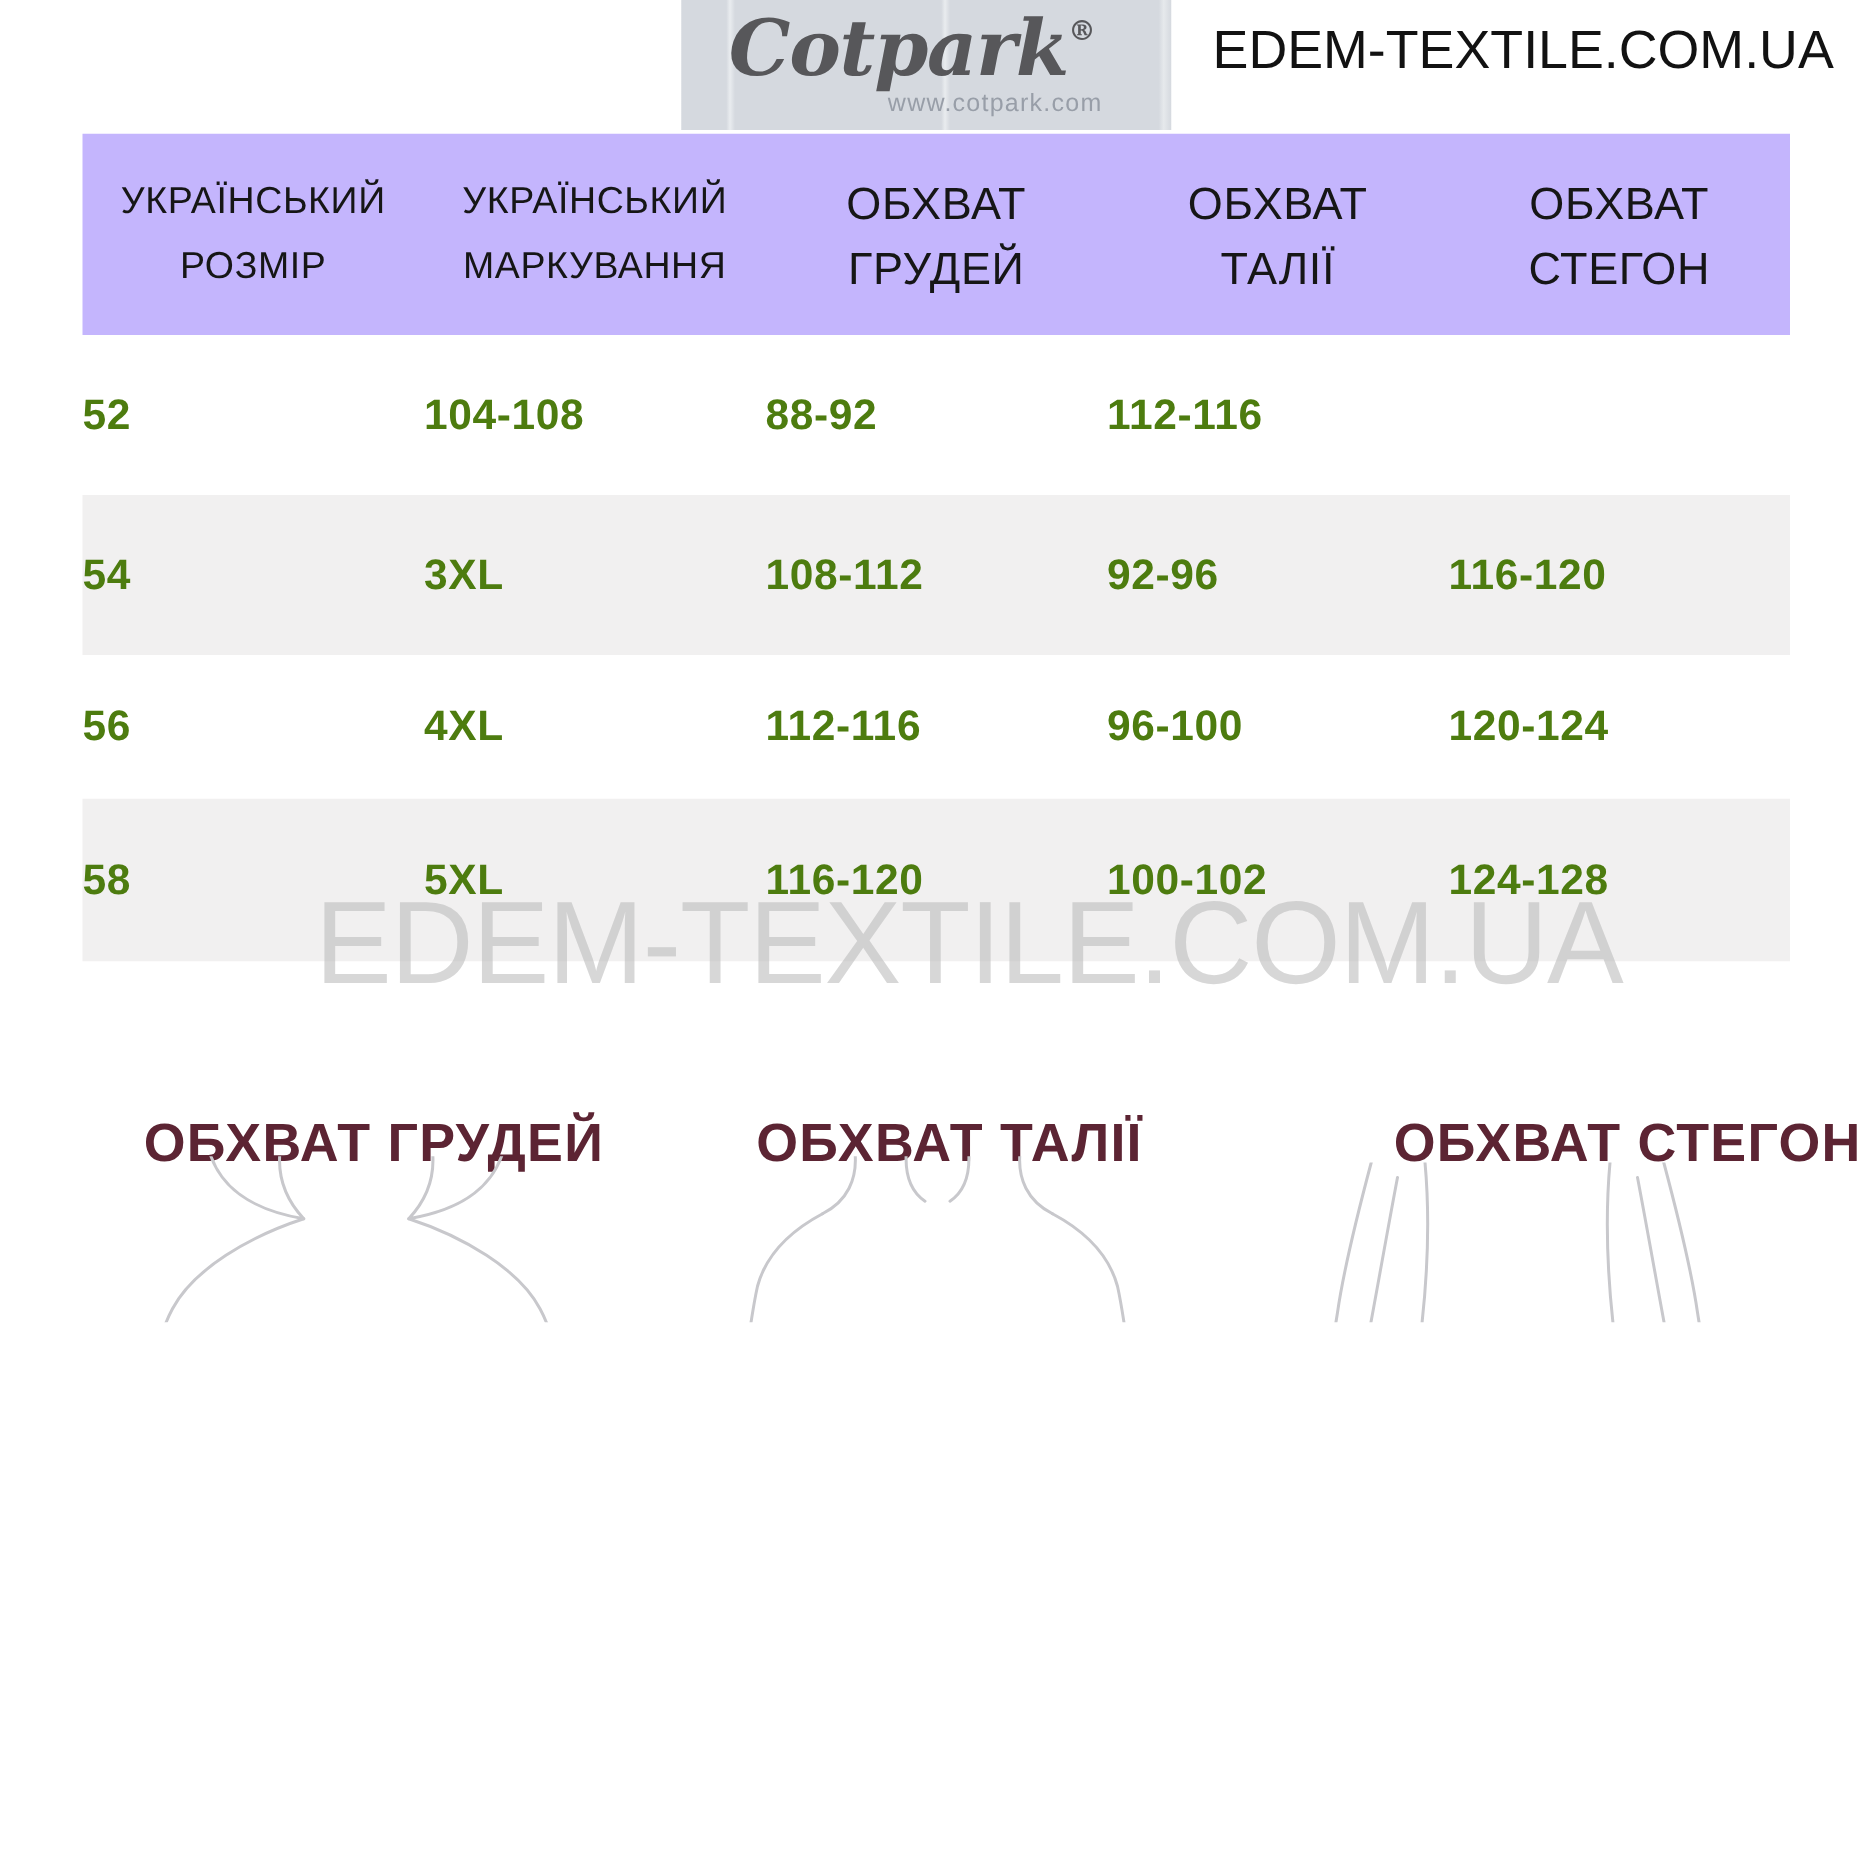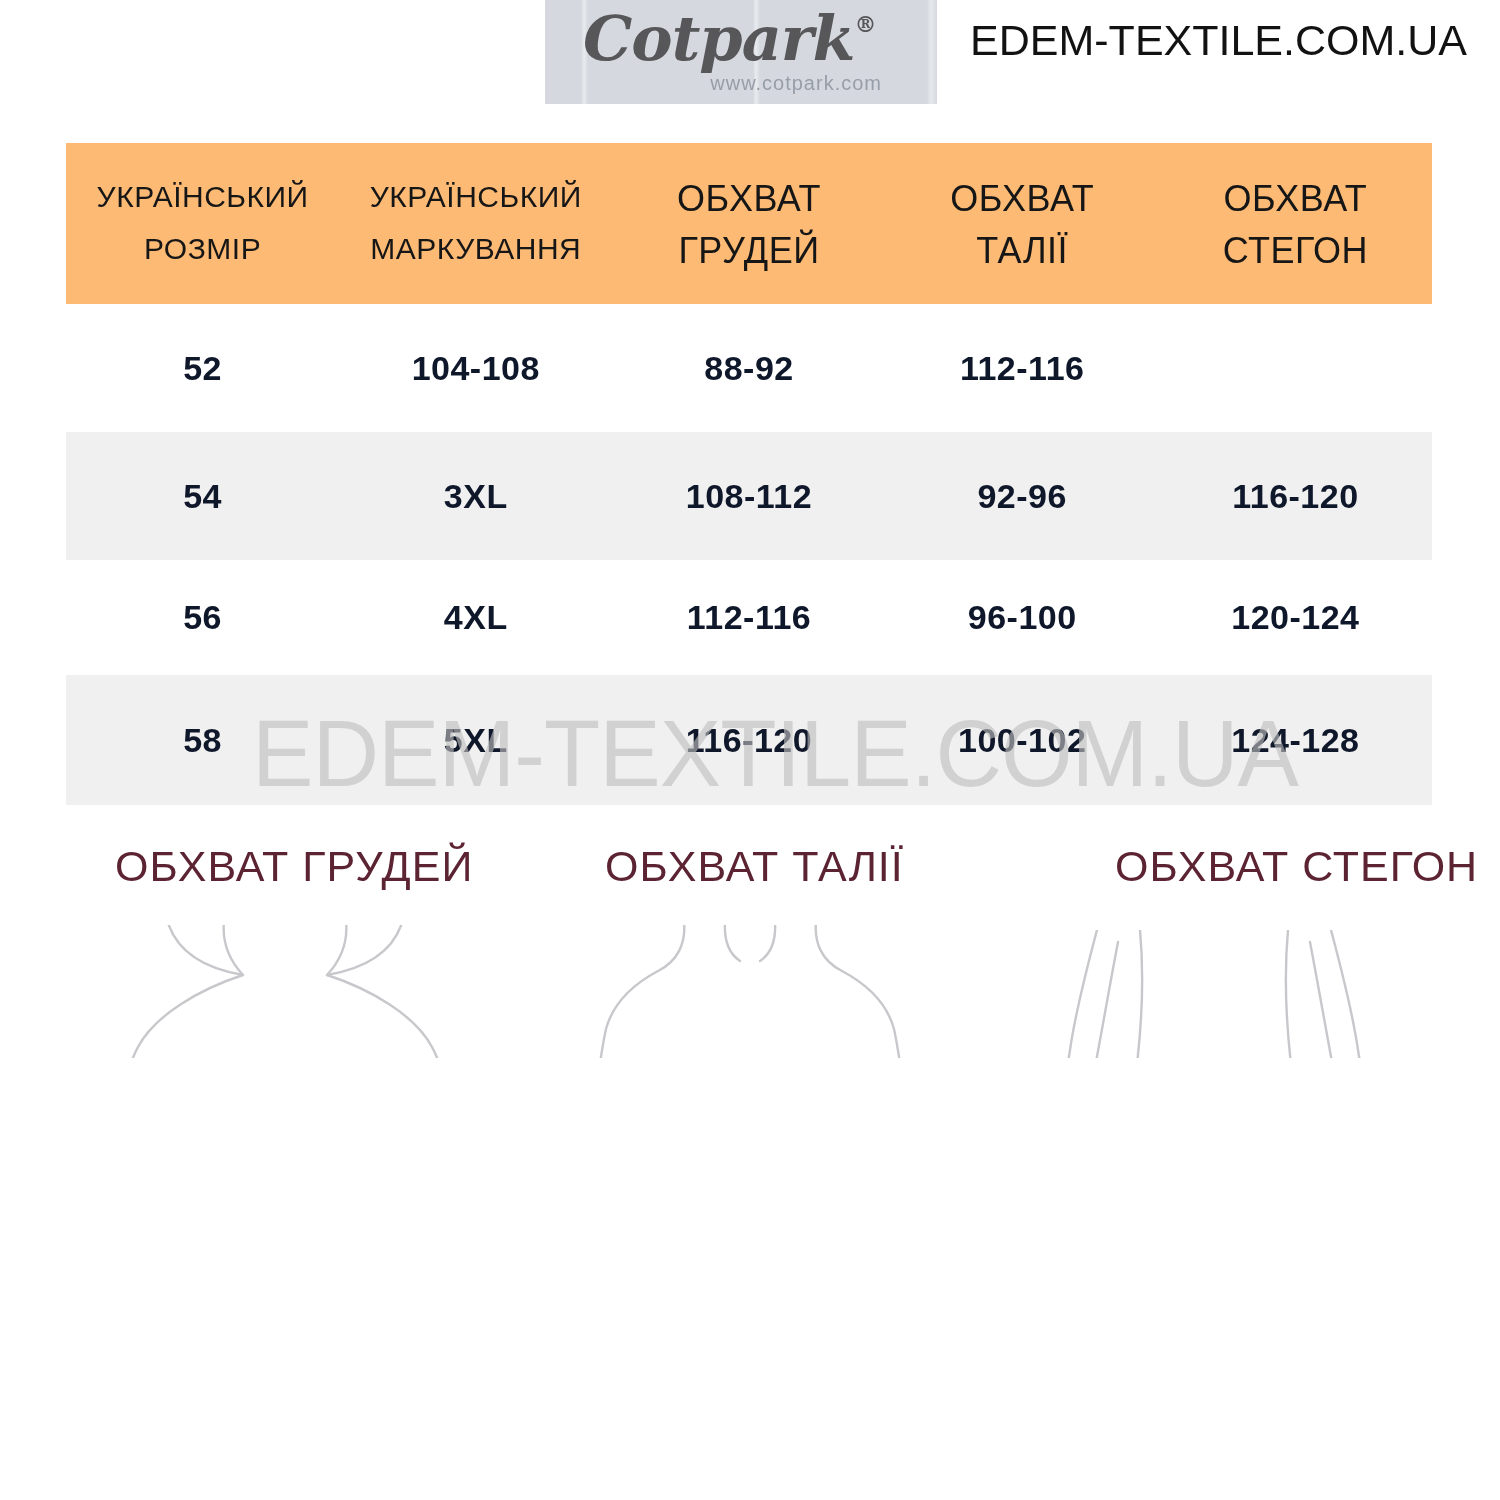--- a/index.html
+++ b/index.html
@@ -27,46 +27,46 @@
   }
   
   .site-title{
     position:absolute;right:33px;top:16px;
     font-size:43px;font-weight:500;color:#121212;letter-spacing:0px;
   }
   
   .size-table{position:absolute;left:66px;top:107px;width:1366px;}
   .thead{
     display:grid;grid-template-columns:repeat(5,1fr);height:161px;
-    background:#fdba74;align-items:start;margin-top:36px;
+    background:#c4b5fd;align-items:start;
   }
   .th{
     text-align:center;padding-top:28px;line-height:52px;
     font-size:30px;font-weight:500;color:#161616;letter-spacing:0.5px;
   }
   .th.small{font-size:36px;padding-top:30px;}
   .th span{display:block;}
   .tr{display:grid;grid-template-columns:repeat(5,1fr);align-items:center;}
   .tr:nth-child(1){height:128px;background:#ffffff;}
   .tr:nth-child(2){height:128px;background:#f1f0f0;}
   .tr:nth-child(3){height:115px;background:#ffffff;}
   .tr:nth-child(4){height:130px;background:#f1f0f0;}
   .td{
-    text-align:center;font-size:34px;font-weight:700;color:#0f172a;letter-spacing:0.5px;
+    text-align:left;font-size:34px;font-weight:700;color:#4d7c0f;letter-spacing:0.5px;
   }
   
   .watermark{
     position:absolute;left:252px;top:700px;width:1240px;
     font-size:94px;font-weight:400;color:#bfbfbf;opacity:0.62;
     letter-spacing:-1px;white-space:nowrap;transform:scaleX(0.98);
     transform-origin:left top;pointer-events:none;
   }
   
   .measure-title{
-    position:absolute;top:842px;font-size:43px;font-weight:400;
+    position:absolute;top:891px;font-size:43px;font-weight:700;
     color:#5c2433;letter-spacing:1px;white-space:nowrap;text-align:left;
   }
   .mt-chest{left:115px;width:300px;}
   .mt-waist{left:605px;width:295px;}
   .mt-hips{left:1115px;width:355px;}
   
   .fig{position:absolute;}
   .fig-chest{left:50px;top:925px;width:430px;height:370px;}
   .fig-waist{left:528px;top:925px;width:445px;height:575px;}
   .fig-hips{left:985px;top:930px;width:460px;height:570px;}

